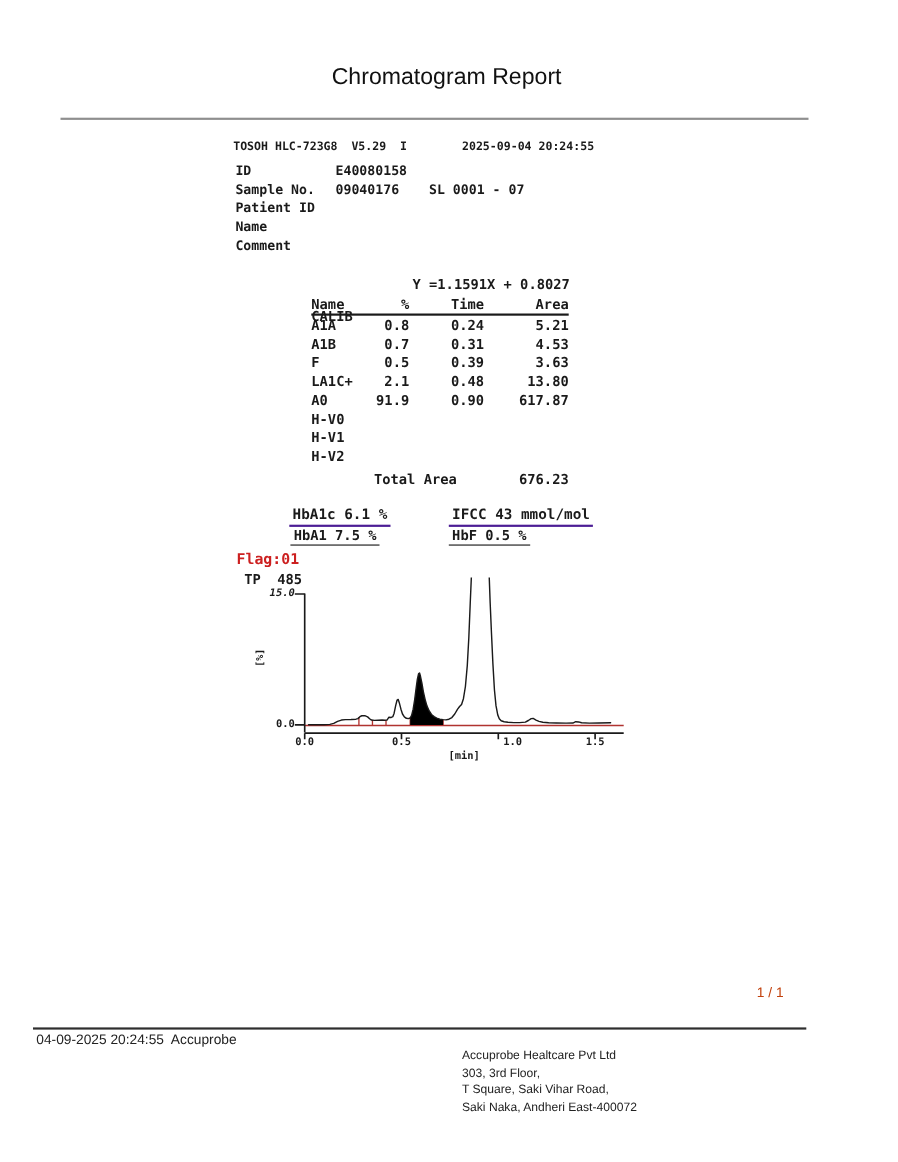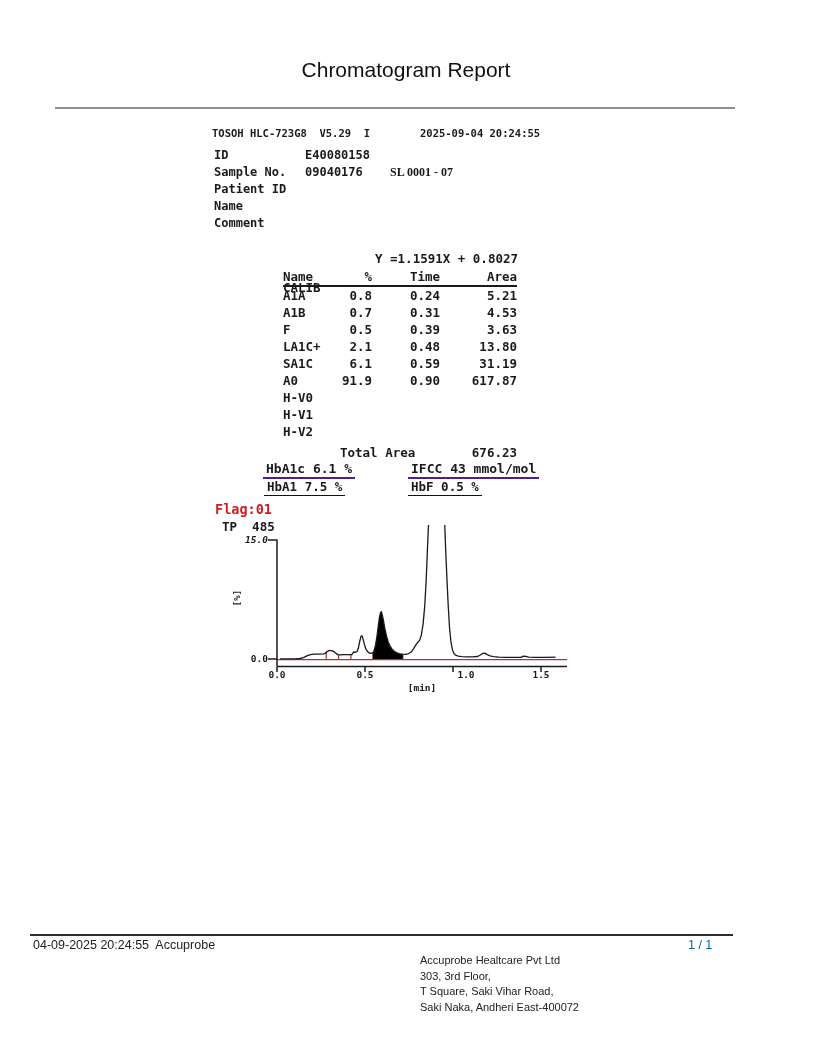--- a/index.html
+++ b/index.html
@@ -14,21 +14,21 @@
   #page-title{left:0;top:58;width:788px;top:58px;text-align:center;font-size:21px;color:#111;padding-left:12px;}
   #title-rule{left:55px;top:107px;width:680px;height:2px;background:#8f8f8f;}
 
   
   #report{left:212px;top:127px;width:430px;}
   .inst-row{position:relative;height:21px;font-size:10.5px;}
   .inst-row .dt{position:absolute;left:208px;top:0;}
   .field-row{position:relative;height:17px;font-size:12px;}
   .field-row .lbl{position:absolute;left:2px;}
   .field-row .val{position:absolute;left:93px;}
-  .field-row .ext{position:absolute;left:178px;font-family:Liberation Serif, serif;}
+  .field-row .ext{position:absolute;left:178px;}
 
   .calib-row{position:relative;height:17px;font-size:12.5px;margin-top:18px;}
   .calib-row .clbl{position:absolute;left:71px;margin-top:29px;}
   .calib-row .ceq{position:absolute;left:163px;}
 
   .tblgrid{display:grid;grid-template-columns:50px 39px 68px 77px;margin-left:71px;width:234px;
            font-size:12.5px;height:17px;align-items:center;}
   .tblgrid span{font-family:"DejaVu Sans Mono",monospace;font-weight:bold;color:#1a1a1a;white-space:pre;}
   .tblgrid .c1{text-align:left;}
   .tblgrid .c2,.tblgrid .c3,.tblgrid .c4{text-align:right;}
@@ -52,21 +52,21 @@
   #chart{left:230px;top:525px;width:352px;height:178px;}
   #chart svg{position:absolute;left:0;top:0;}
   .ytick{position:absolute;width:38px;text-align:right;font-size:9.5px;}
   .xtick{position:absolute;width:28px;text-align:center;font-size:9.5px;}
   #ylab{position:absolute;left:-1px;top:68px;font-size:9px;transform:rotate(-90deg);}
   #xlab{position:absolute;left:155px;top:157px;width:74px;text-align:center;font-size:9.5px;}
 
   
   #footer-rule{left:30px;top:934px;width:703px;height:2px;background:#2e2e2e;}
   #footer-left{left:33px;top:938px;font-size:12.5px;color:#222;white-space:pre;}
-  #page-num{left:688px;top:938px;font-size:12.5px;color:#0369a1;}
+  #page-num{left:688px;top:895px;font-size:12.5px;color:#c2410c;}
   #address{left:420px;top:953px;font-size:11px;color:#222;line-height:15.6px;}
 </style>
 </head>
 <body>
 
 <div id="page-title" class="abs">Chromatogram Report</div>
 <div id="title-rule" class="abs"></div>
 
 <div id="report" class="abs">
   <div class="inst-row">
@@ -131,26 +131,20 @@
         <span class="c1">F</span>
         <span class="c2">0.5</span>
         <span class="c3">0.39</span>
         <span class="c4">3.63</span>
       </div>
       <div class="tblgrid">
         <span class="c1">LA1C+</span>
         <span class="c2">2.1</span>
         <span class="c3">0.48</span>
         <span class="c4">13.80</span>
-      </div>
-      <div class="tblgrid">
-        <span class="c1">SA1C</span>
-        <span class="c2">6.1</span>
-        <span class="c3">0.59</span>
-        <span class="c4">31.19</span>
       </div>
       <div class="tblgrid">
         <span class="c1">A0</span>
         <span class="c2">91.9</span>
         <span class="c3">0.90</span>
         <span class="c4">617.87</span>
       </div>
       <div class="tblgrid">
         <span class="c1">H-V0</span>
         <span class="c2"></span>

